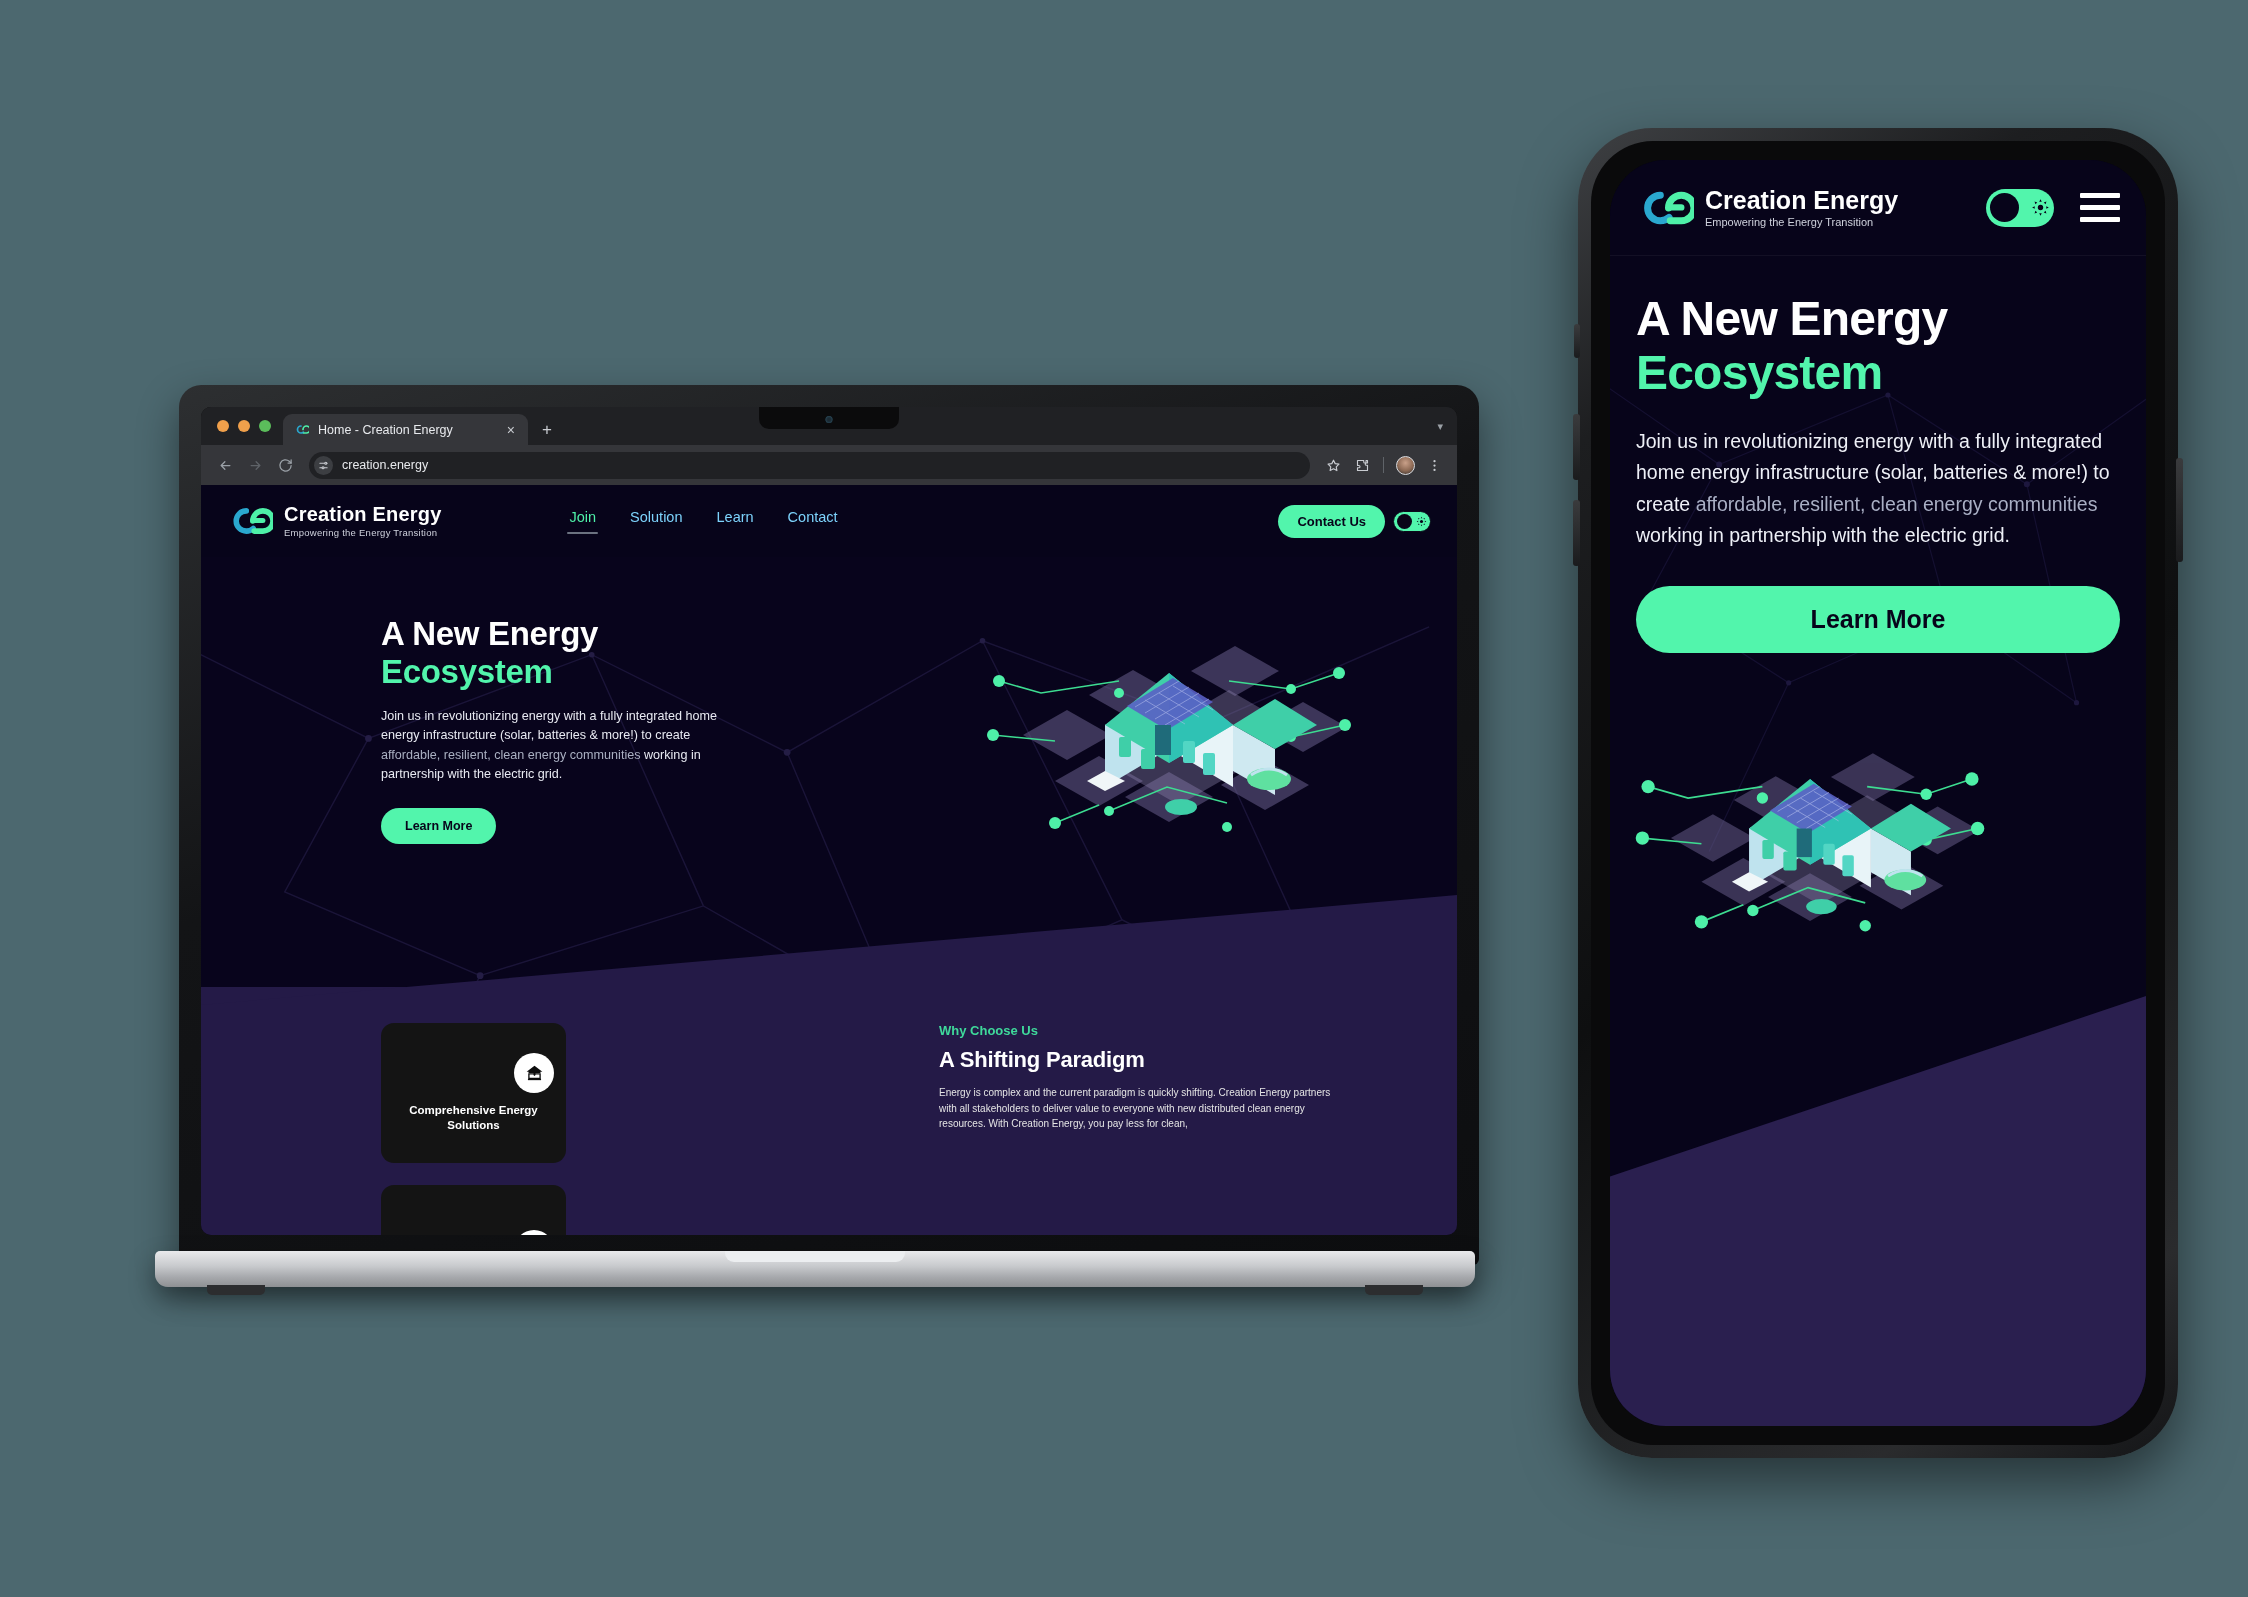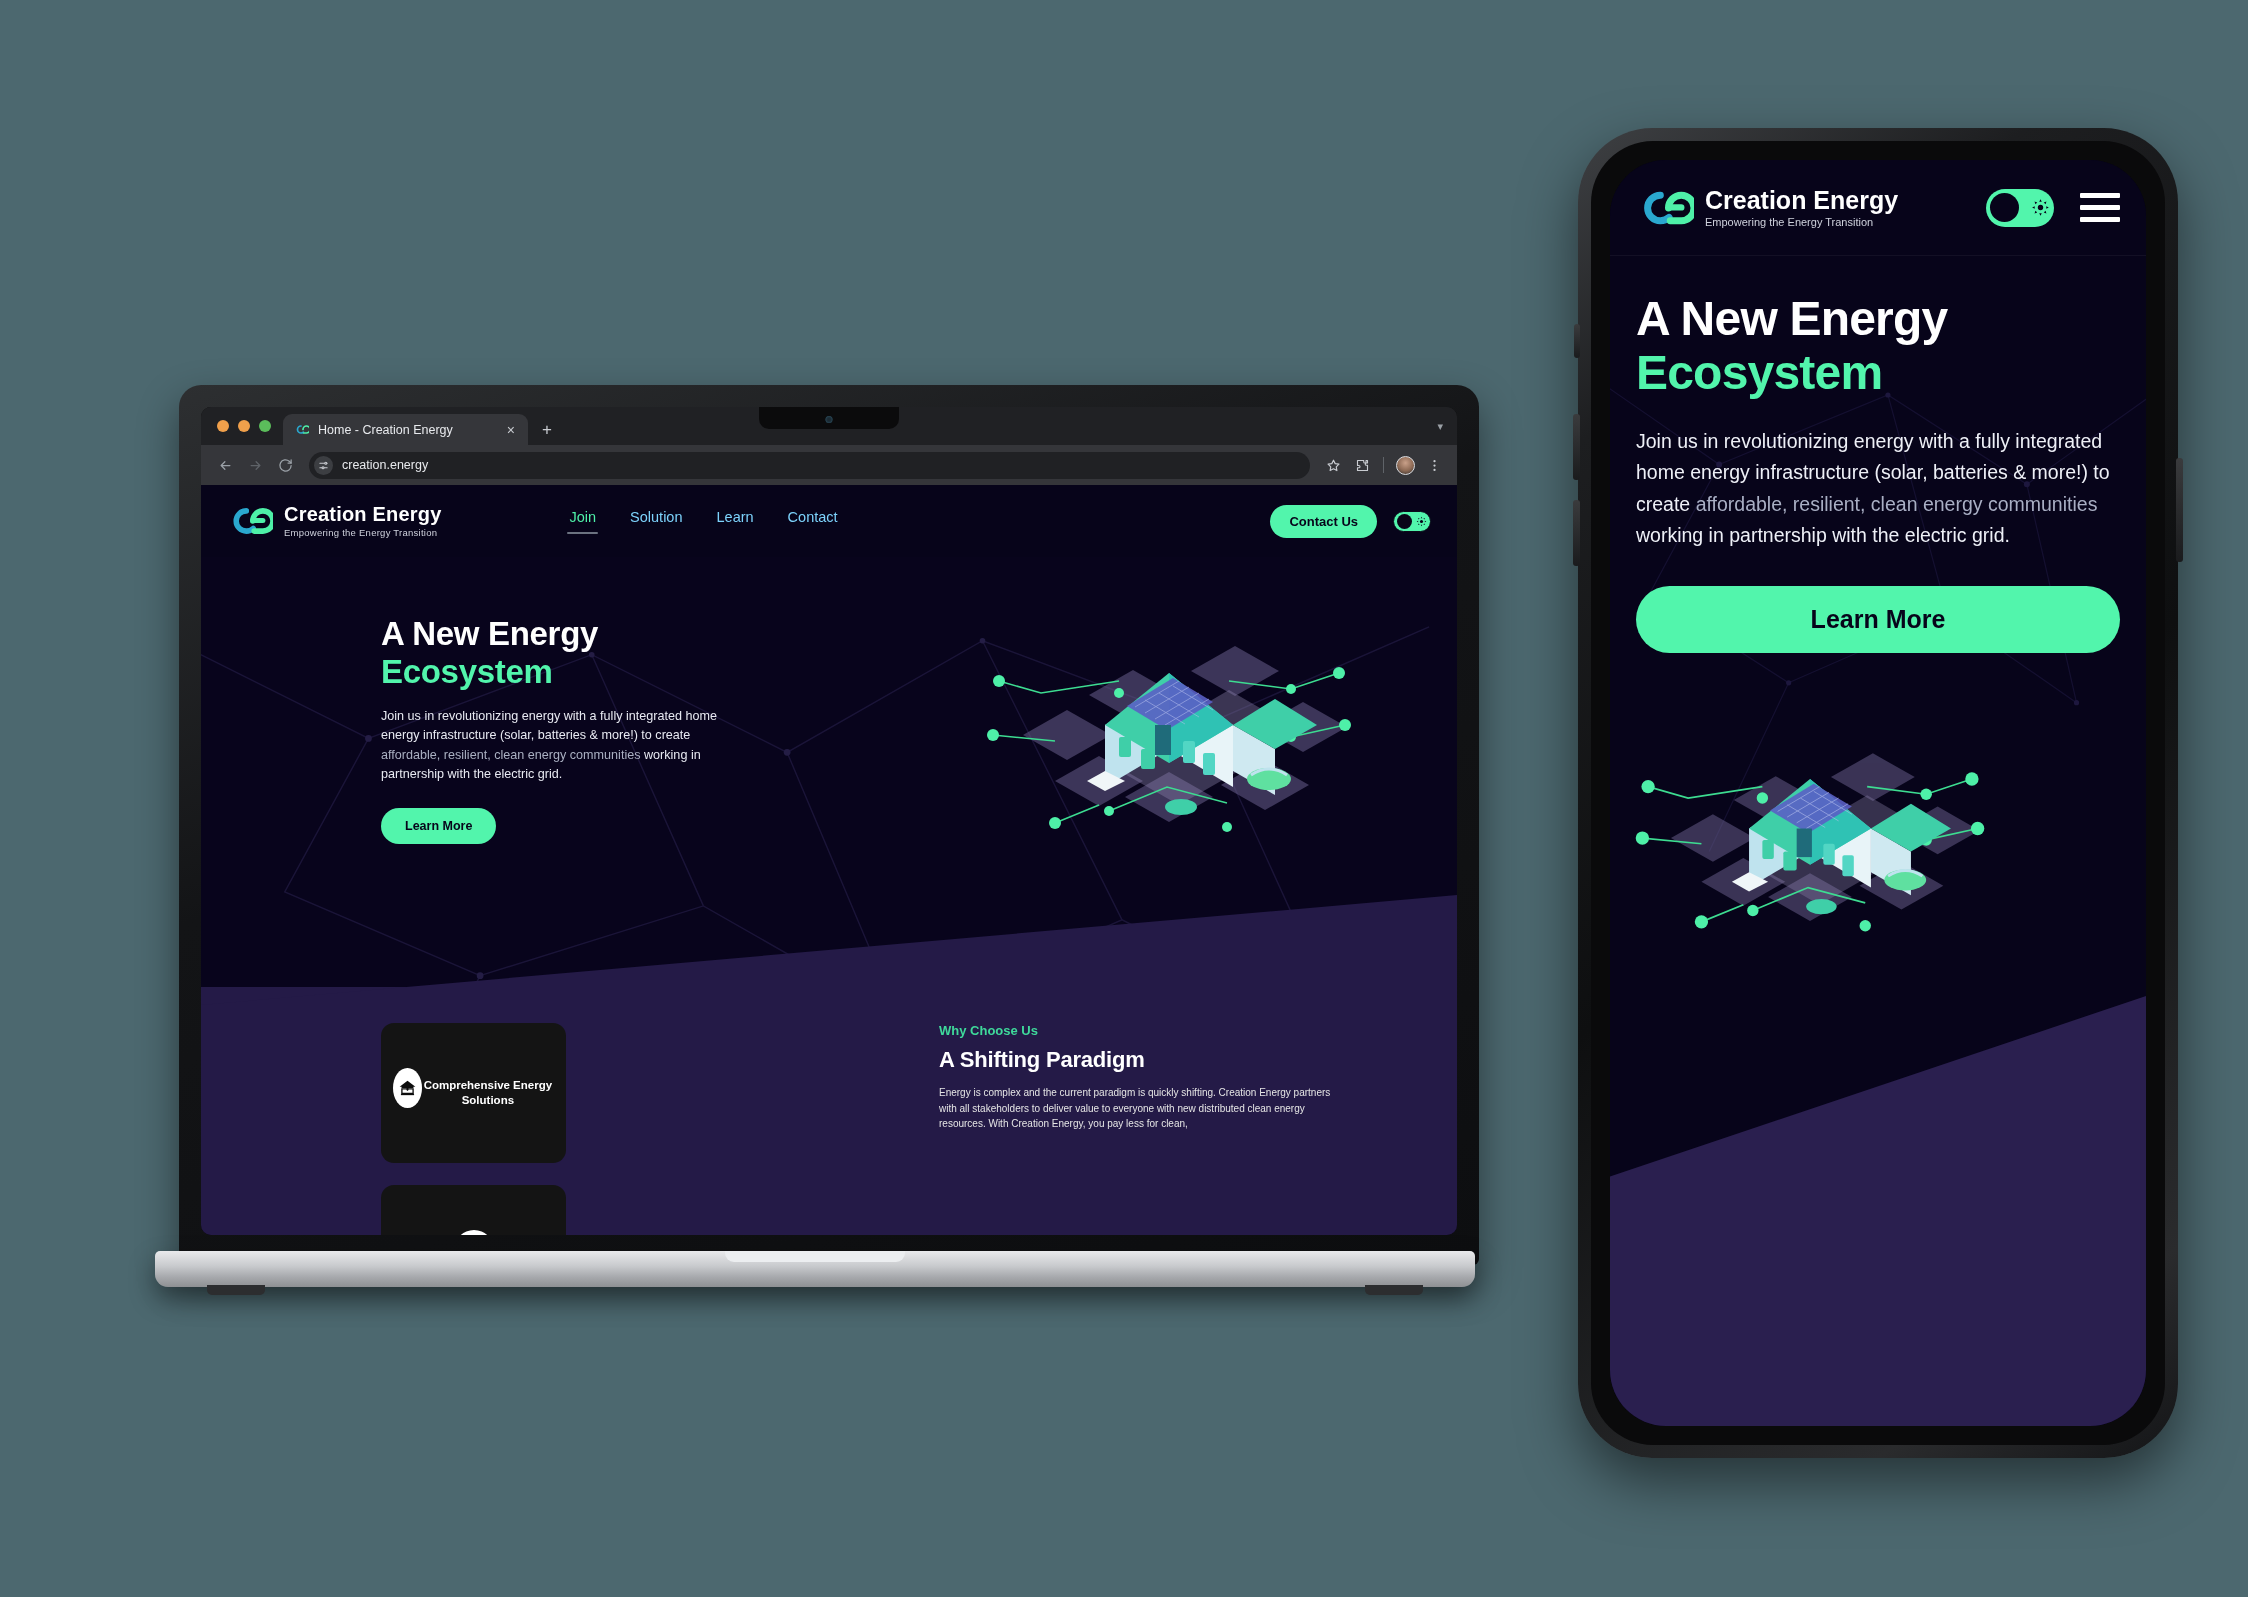--- a/index.html
+++ b/index.html
@@ -91,21 +91,21 @@
   .brand-text .bn { color: #fff; font-size: 20px; font-weight: 700; letter-spacing: .2px; line-height: 1.05; }
   .brand-text .bt { color: #cfd2dd; font-size: 9.5px; letter-spacing: .25px; margin-top: 2px; }
 
   .pg-nav { display: flex; align-items: center; gap: 34px; margin-left: 128px; }
   .navlink { color: #7dd3fc; font-size: 14.5px; position: relative; padding-bottom: 9px; }
   .navlink.active { color: #4ef0a8; }
   .navlink.active::after {
     content: ""; position: absolute; left: -2px; right: -2px; bottom: 0;
     height: 2px; background: #6b7280; border-radius: 2px;
   }
-  .hdr-right { margin-left: auto; display: flex; align-items: center; gap: 16px; }
+  .hdr-right { margin-left: auto; display: flex; align-items: center; gap: 8px; }
   .btn-contact {
     background: #52f5ac; color: #07041a; font-size: 13px; font-weight: 700;
     border-radius: 999px; padding: 9px 19px; border: none;
   }
   .toggle {
     width: 38px; height: 21px; border-radius: 999px; background: #52f5ac;
     display: flex; align-items: center; justify-content: space-between;
     padding: 0 3px; border: 1px solid #0b0b1a;
   }
   .toggle .knob { width: 15px; height: 15px; border-radius: 50%; background: #0a0618; }
@@ -126,21 +126,21 @@
 
   .purple-wrap { position: relative; background: #241a47; min-height: 300px; }
   .purple-diag {
     position: absolute; left: 0; right: 0; top: -92px; height: 110px;
     background: #241a47; clip-path: polygon(0 100%, 100% 0, 100% 100%, 0 100%);
   }
   .sect { position: relative; display: flex; padding: 36px 0 0 0; z-index: 3; }
   .cards { position: relative; width: 470px; margin-left: 180px; height: 230px; }
   .card {
     position: absolute; background: #141414; border-radius: 13px;
-    display: flex; flex-direction: row; align-items: center; justify-content: center;
+    display: flex; flex-direction: column; align-items: flex-end; justify-content: center;
     padding: 16px 12px;
   }
   .card.c1 { left: 0; top: 0; width: 185px; height: 140px; }
   .card.c2 { left: 218px; top: 28px; width: 185px; height: 140px; }
   .card.c3 { left: 0; top: 162px; width: 185px; height: 140px; }
   .cicon {
     width: 40px; height: 40px; border-radius: 50%; background: #fff;
     display: flex; align-items: center; justify-content: center; margin-bottom: 10px;
   }
   .ctitle { color: #fff; font-size: 11.5px; font-weight: 700; text-align: center; line-height: 1.3; }

